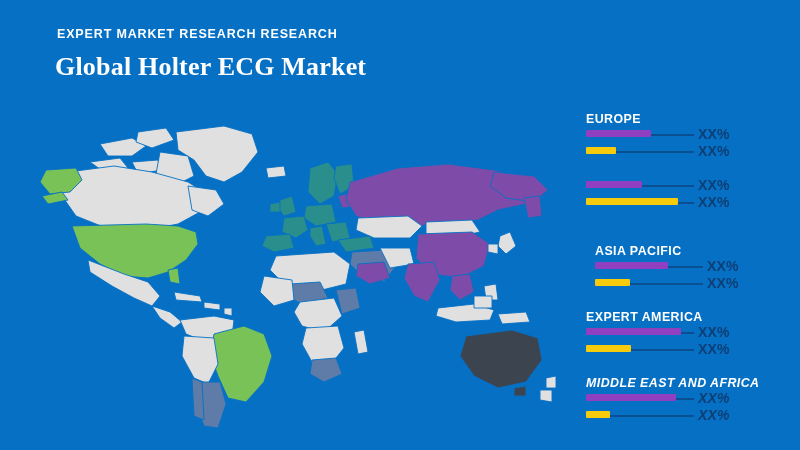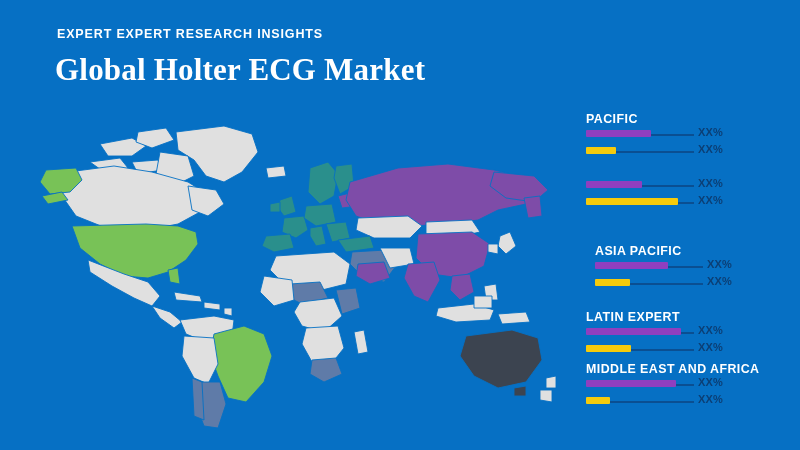--- a/index.html
+++ b/index.html
@@ -32,21 +32,21 @@
     font-weight: bold;
     letter-spacing: 0.85px;
     color: #ffffff;
     font-family: "Liberation Sans", sans-serif;
     white-space: nowrap;
   }
   .main-title {
     position: absolute;
     left: 55px;
     top: 52px;
-    font-size: 31px;
+    font-size: 26px;
     font-weight: bold;
     color: #ffffff;
     font-family: "Liberation Serif", serif;
     white-space: nowrap;
     letter-spacing: 0.2px;
   }
 
   
   .logo {
     position: absolute;
@@ -107,34 +107,34 @@
     top: 3px;
     height: 7px;
     border-radius: 1px;
   }
   .bar-fill.purple { background: #8f3fbf; }
   .bar-fill.yellow { background: #f5cb0c; }
   .bar-value {
     position: absolute;
     left: 112px;
     top: -1px;
-    font-size: 11px;
+    font-size: 14px;
     font-weight: bold;
     color: #0c3f75;
     letter-spacing: 0.2px;
     font-family: "Liberation Sans", sans-serif;
     white-space: nowrap;
   }
 </style>
 </head>
 <body>
 
 <div id="infographic">
 
-  <div class="eyebrow">EXPERT EXPERT RESEARCH INSIGHTS</div>
+  <div class="eyebrow">EXPERT MARKET RESEARCH RESEARCH</div>
   <div class="main-title">Global Holter ECG Market</div>
 
 
   <div class="map-wrap">
     <svg viewBox="0 0 530 310" xmlns="http://www.w3.org/2000/svg">
       <g stroke="#0670c4" stroke-width="0.9" stroke-linejoin="round">
 
         <path fill="#e0e0e0" d="M148 12 L196 6 L224 14 L230 32 L214 52 L196 62 L178 56 L166 40 L150 30 Z"></path>
         <path fill="#e0e0e0" d="M72 24 L104 18 L118 26 L104 36 L80 36 Z"></path>
         <path fill="#e0e0e0" d="M110 12 L138 8 L146 20 L124 28 L108 22 Z"></path>
@@ -213,21 +213,21 @@
         <path fill="#3c4450" d="M486 268 L498 266 L498 276 L486 276 Z"></path>
         <path fill="#e0e0e0" d="M518 258 L528 256 L528 268 L518 268 Z"></path>
         <path fill="#e0e0e0" d="M512 270 L524 270 L524 282 L512 280 Z"></path>
 
       </g>
     </svg>
   </div>
 
   <div class="legend">
       <div class="legend-group" style="top: 0px;">
-        <div class="legend-title">PACIFIC</div>
+        <div class="legend-title">EUROPE</div>
         <div class="bar-row">
           <div class="bar-track"></div>
           <div class="bar-fill purple" style="width: 65px;"></div>
           <div class="bar-value">XX%</div>
         </div>
         <div class="bar-row">
           <div class="bar-track"></div>
           <div class="bar-fill yellow" style="width: 30px;"></div>
           <div class="bar-value">XX%</div>
         </div>
@@ -251,33 +251,33 @@
           <div class="bar-fill purple" style="width: 73px;"></div>
           <div class="bar-value">XX%</div>
         </div>
         <div class="bar-row">
           <div class="bar-track"></div>
           <div class="bar-fill yellow" style="width: 35px;"></div>
           <div class="bar-value">XX%</div>
         </div>
       </div>
       <div class="legend-group" style="top: 198px;">
-        <div class="legend-title">LATIN EXPERT</div>
+        <div class="legend-title">EXPERT AMERICA</div>
         <div class="bar-row">
           <div class="bar-track"></div>
           <div class="bar-fill purple" style="width: 95px;"></div>
           <div class="bar-value">XX%</div>
         </div>
         <div class="bar-row">
           <div class="bar-track"></div>
           <div class="bar-fill yellow" style="width: 45px;"></div>
           <div class="bar-value">XX%</div>
         </div>
       </div>
-      <div class="legend-group" style="top: 250px;">
+      <div class="legend-group" style="top: 264px; font-style: italic;">
         <div class="legend-title">MIDDLE EAST AND AFRICA</div>
         <div class="bar-row">
           <div class="bar-track"></div>
           <div class="bar-fill purple" style="width: 90px;"></div>
           <div class="bar-value">XX%</div>
         </div>
         <div class="bar-row">
           <div class="bar-track"></div>
           <div class="bar-fill yellow" style="width: 24px;"></div>
           <div class="bar-value">XX%</div>

